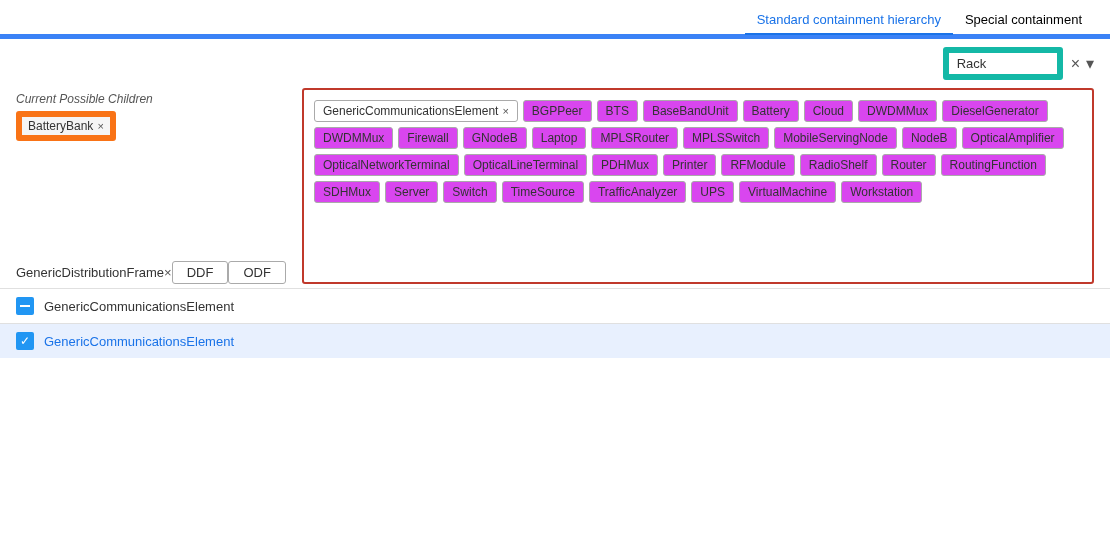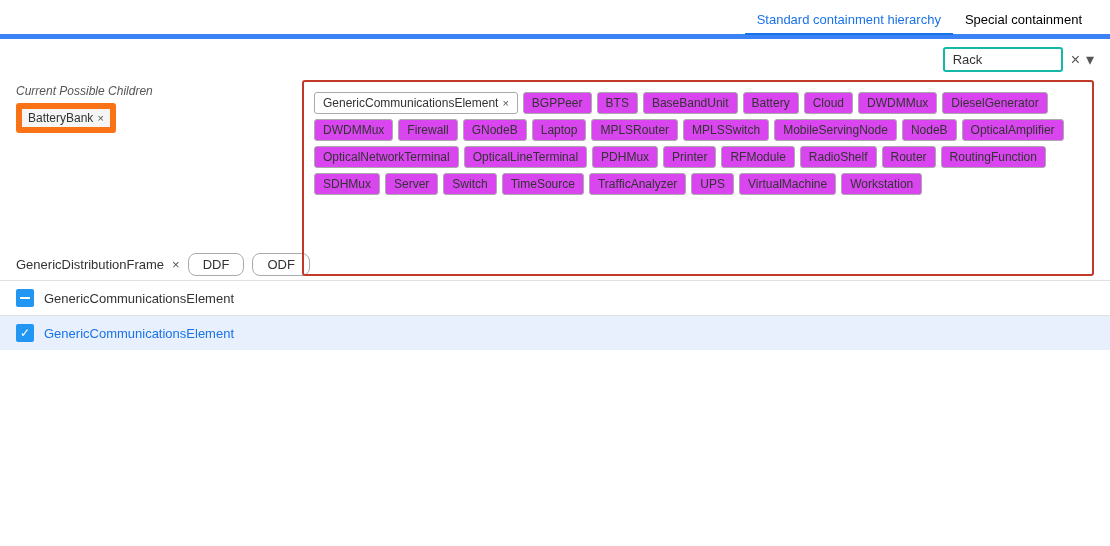--- a/index.html
+++ b/index.html
@@ -30,21 +30,21 @@
     }
 
     .rack-row {
       display: flex;
       align-items: center;
       justify-content: flex-end;
       padding: 8px 16px;
       gap: 8px;
     }
     .rack-input-wrapper {
-      border: 2px solid #14b8a6;
+      border: 6px solid #14b8a6;
       border-radius: 3px;
       padding: 3px 8px;
       font-size: 13px;
       min-width: 120px;
       display: inline-block;
       background: #fff;
     }
     .rack-actions {
       display: flex;
       gap: 6px;
@@ -90,36 +90,36 @@
     .tag-chip .remove {
       cursor: pointer;
       color: #555;
       font-size: 11px;
     }
 
     .distribution-row {
       display: flex;
       align-items: center;
       margin-top: 120px;
-      gap: 8px;
+      gap: 0;
       flex-wrap: nowrap;
     }
     .dist-label {
       font-size: 13px;
       color: #333;
       white-space: nowrap;
     }
     .dist-remove {
       cursor: pointer;
       color: #555;
       font-size: 13px;
     }
     .dist-btn {
       border: 1px solid #aaa;
-      border-radius: 8px;
+      border-radius: 3px;
       padding: 3px 14px;
       background: #fff;
       font-size: 13px;
       cursor: pointer;
       color: #333;
     }
 
     .right-panel {
       flex: 1;
       border: 2px solid #c0392b;

